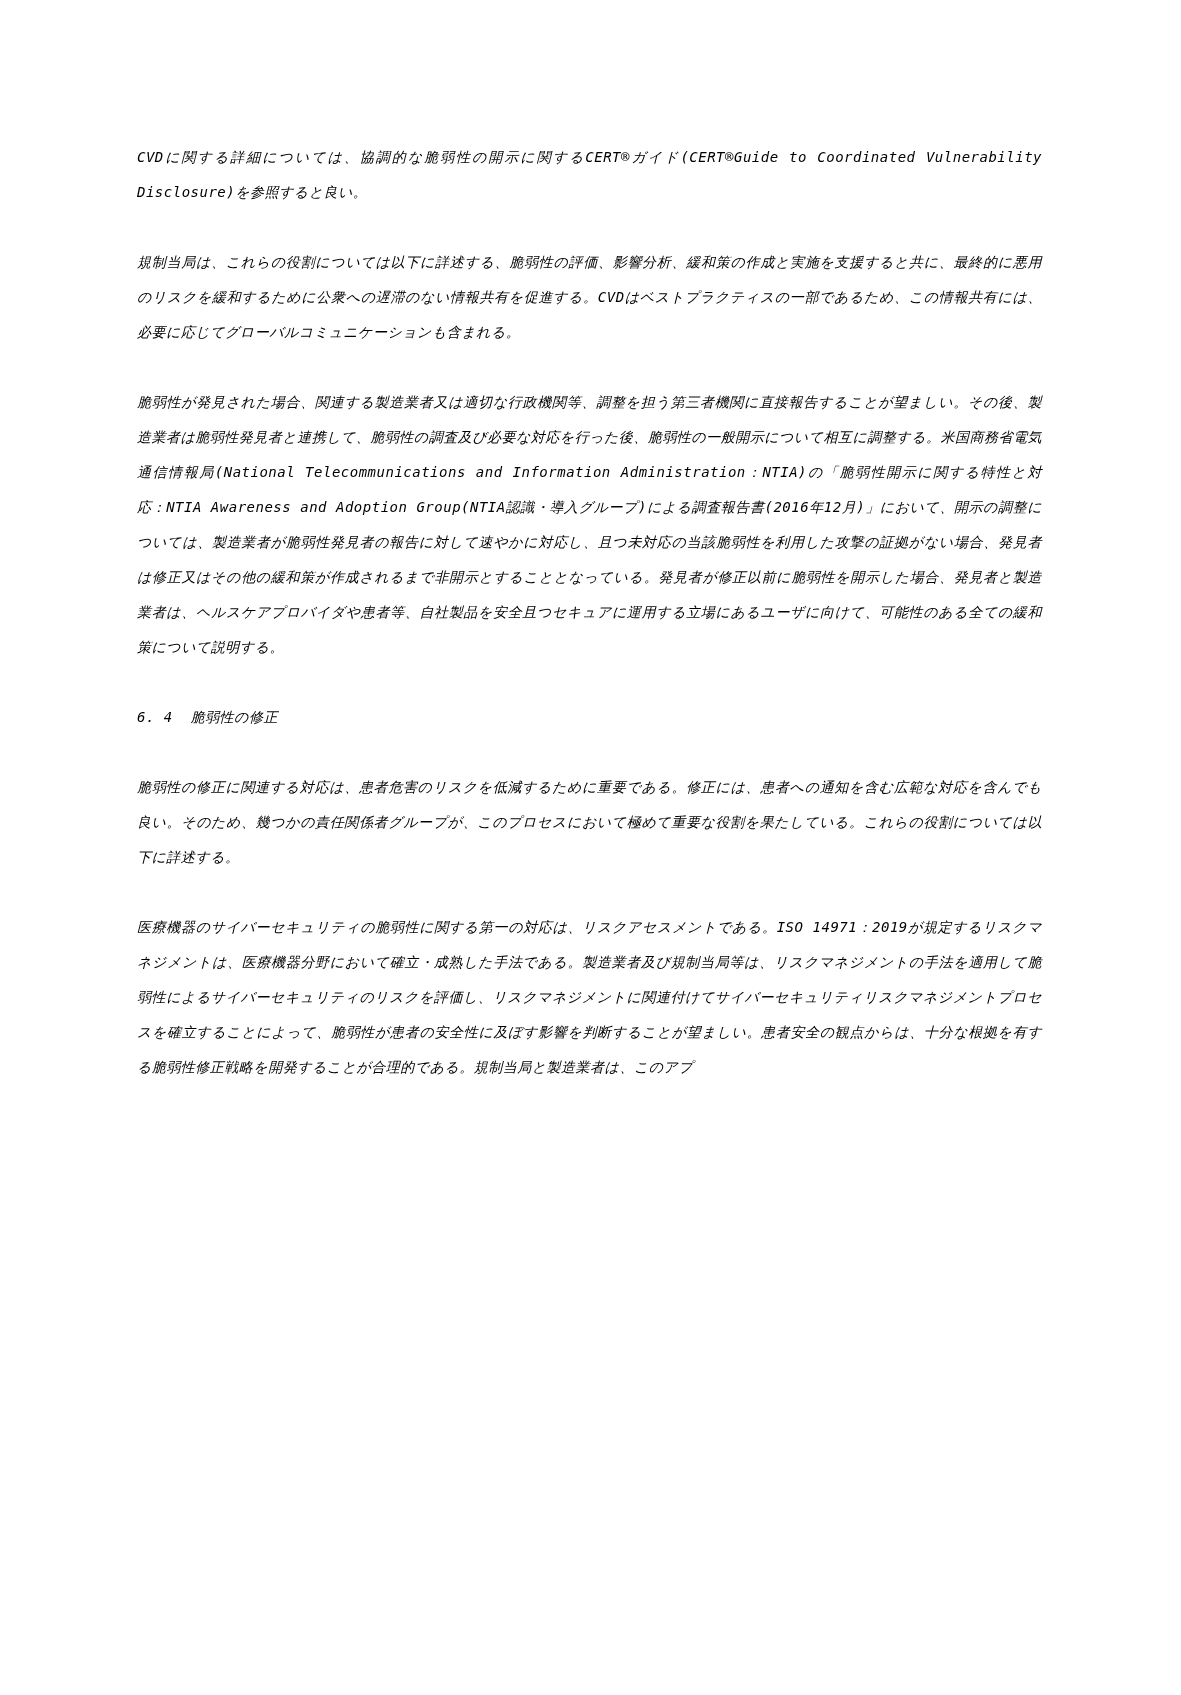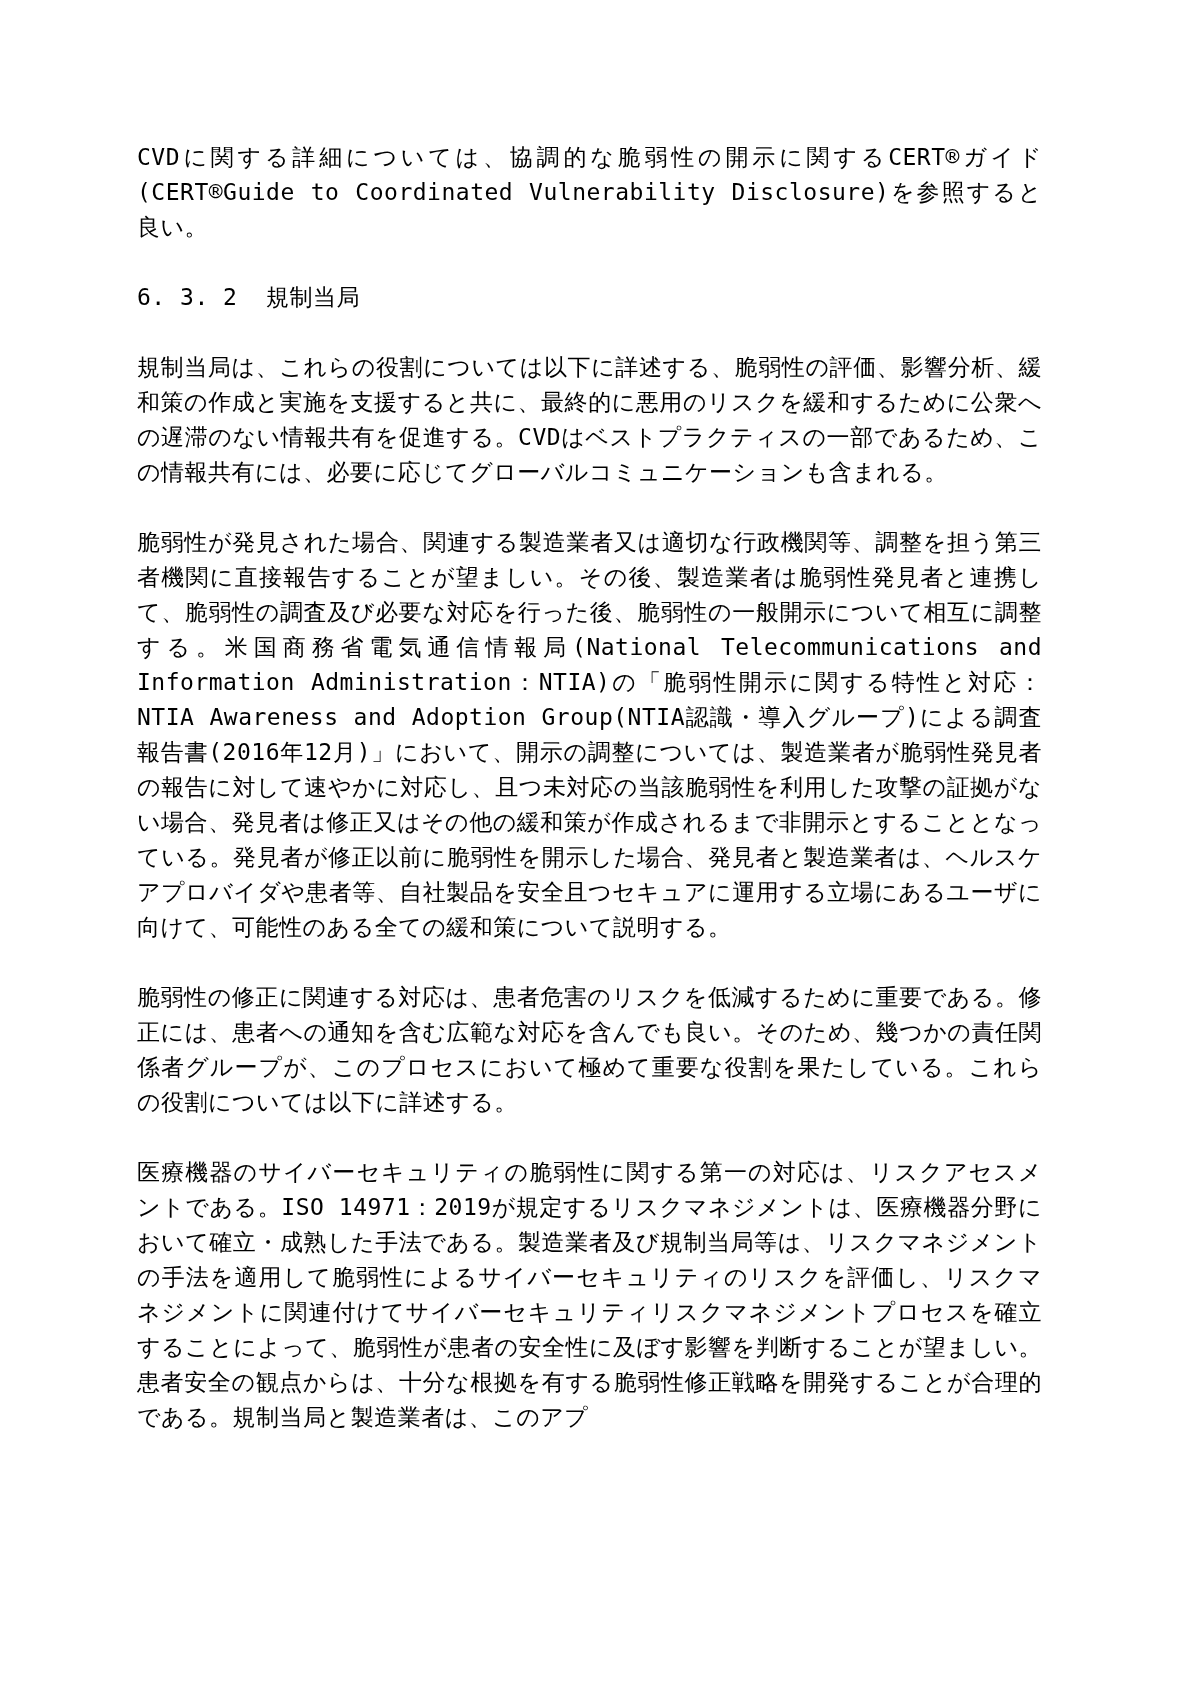--- a/index.html
+++ b/index.html
@@ -15,24 +15,25 @@
     color: #000000;
     overflow: hidden;
   }
   .page {
     position: absolute;
     top: 140px;
     left: 137px;
     width: 905px;
   }
   .block {
-    font-size: 23px;
+    font-size: 14px;
     line-height: 35px;
     letter-spacing: 0.5px;
     color: #000000;
+    font-style: italic;
   }
   .paragraph {
     text-align: justify;
     margin: 0 0 35px 0;
   }
   .heading {
     white-space: pre;
     margin: 0 0 35px 0;
     font-weight: normal;
   }
@@ -45,18 +46,18 @@
   
   .page .block:last-child {
     margin-bottom: 8px;
   }
 </style>
 </head>
 <body>
 
 <div class="page">
   <div class="block paragraph">CVDに関する詳細については、協調的な脆弱性の開示に関するCERT®ガイド(CERT®Guide to Coordinated Vulnerability Disclosure)を参照すると良い。</div>
-  <div class="block heading">6. 3. 2  規制当局</div>
   <div class="block paragraph">規制当局は、これらの役割については以下に詳述する、脆弱性の評価、影響分析、緩和策の作成と実施を支援すると共に、最終的に悪用のリスクを緩和するために公衆への遅滞のない情報共有を促進する。CVDはベストプラクティスの一部であるため、この情報共有には、必要に応じてグローバルコミュニケーションも含まれる。</div>
   <div class="block paragraph">脆弱性が発見された場合、関連する製造業者又は適切な行政機関等、調整を担う第三者機関に直接報告することが望ましい。その後、製造業者は脆弱性発見者と連携して、脆弱性の調査及び必要な対応を行った後、脆弱性の一般開示について相互に調整する。米国商務省電気通信情報局(National Telecommunications and Information Administration：NTIA)の「脆弱性開示に関する特性と対応：NTIA Awareness and Adoption Group(NTIA認識・導入グループ)による調査報告書(2016年12月)」において、開示の調整については、製造業者が脆弱性発見者の報告に対して速やかに対応し、且つ未対応の当該脆弱性を利用した攻撃の証拠がない場合、発見者は修正又はその他の緩和策が作成されるまで非開示とすることとなっている。発見者が修正以前に脆弱性を開示した場合、発見者と製造業者は、ヘルスケアプロバイダや患者等、自社製品を安全且つセキュアに運用する立場にあるユーザに向けて、可能性のある全ての緩和策について説明する。</div>
+  <div class="block heading">6. 4  脆弱性の修正</div>
   <div class="block paragraph">脆弱性の修正に関連する対応は、患者危害のリスクを低減するために重要である。修正には、患者への通知を含む広範な対応を含んでも良い。そのため、幾つかの責任関係者グループが、このプロセスにおいて極めて重要な役割を果たしている。これらの役割については以下に詳述する。</div>
   <div class="block paragraph">医療機器のサイバーセキュリティの脆弱性に関する第一の対応は、リスクアセスメントである。ISO 14971：2019が規定するリスクマネジメントは、医療機器分野において確立・成熟した手法である。製造業者及び規制当局等は、リスクマネジメントの手法を適用して脆弱性によるサイバーセキュリティのリスクを評価し、リスクマネジメントに関連付けてサイバーセキュリティリスクマネジメントプロセスを確立することによって、脆弱性が患者の安全性に及ぼす影響を判断することが望ましい。患者安全の観点からは、十分な根拠を有する脆弱性修正戦略を開発することが合理的である。規制当局と製造業者は、このアプ</div>
 </div>
 
 </body></html>

